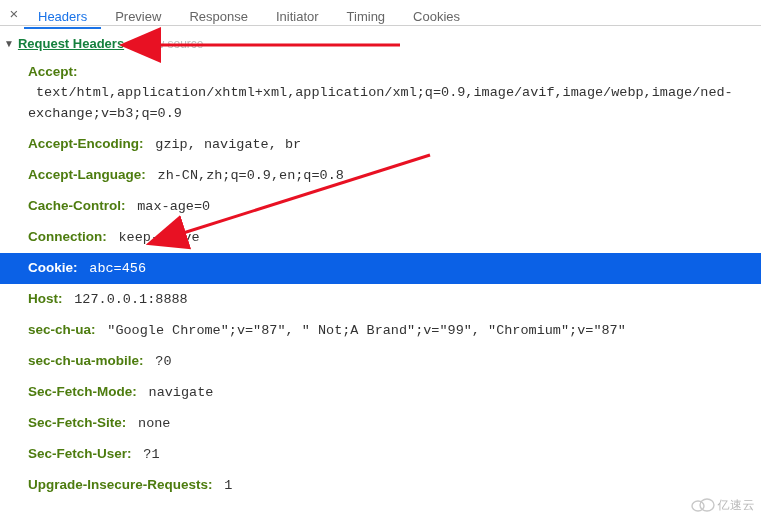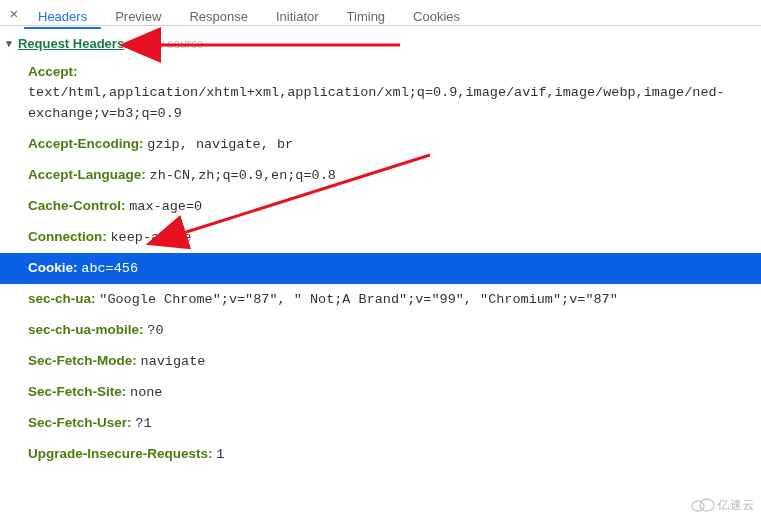--- a/index.html
+++ b/index.html
@@ -70,20 +70,21 @@
     line-height: 20px;
   }
   .hdr-name {
     font-weight: 700;
     color: #4d7c0f;
   }
   .hdr-val {
     font-family: Consolas, "Courier New", monospace;
     color: #333;
     font-size: 13.5px;
+    margin-left: 8px;
   }
   .hdr-row.highlight {
     background: #0b61e6;
     color: #fff;
     margin-left: -28px;
     padding-left: 28px;
     padding-right: 6px;
   }
   .hdr-row.highlight .hdr-name,
   .hdr-row.highlight .hdr-val {
@@ -128,20 +129,21 @@
   <span class="view-source">view source</span>
 </div>
 
 <div class="headers-list" id="headers-list">
     <div class="hdr-row"><span class="hdr-name">Accept:</span> <span class="hdr-val">text/html,application/xhtml+xml,application/xml;q=0.9,image/avif,image/webp,image/ned-exchange;v=b3;q=0.9</span></div>
     <div class="hdr-row"><span class="hdr-name">Accept-Encoding:</span> <span class="hdr-val">gzip, navigate, br</span></div>
     <div class="hdr-row"><span class="hdr-name">Accept-Language:</span> <span class="hdr-val">zh-CN,zh;q=0.9,en;q=0.8</span></div>
     <div class="hdr-row"><span class="hdr-name">Cache-Control:</span> <span class="hdr-val">max-age=0</span></div>
     <div class="hdr-row"><span class="hdr-name">Connection:</span> <span class="hdr-val">keep-alive</span></div>
     <div class="hdr-row highlight"><span class="hdr-name">Cookie:</span> <span class="hdr-val">abc=456</span></div>
+    <div class="hdr-row"><span class="hdr-name">Host:</span> <span class="hdr-val">127.0.0.1:8888</span></div>
     <div class="hdr-row"><span class="hdr-name">sec-ch-ua:</span> <span class="hdr-val">"Google Chrome";v="87", " Not;A Brand";v="99", "Chromium";v="87"</span></div>
     <div class="hdr-row"><span class="hdr-name">sec-ch-ua-mobile:</span> <span class="hdr-val">?0</span></div>
     <div class="hdr-row"><span class="hdr-name">Sec-Fetch-Mode:</span> <span class="hdr-val">navigate</span></div>
     <div class="hdr-row"><span class="hdr-name">Sec-Fetch-Site:</span> <span class="hdr-val">none</span></div>
     <div class="hdr-row"><span class="hdr-name">Sec-Fetch-User:</span> <span class="hdr-val">?1</span></div>
     <div class="hdr-row"><span class="hdr-name">Upgrade-Insecure-Requests:</span> <span class="hdr-val">1</span></div>
   </div>
 
 <svg class="arrow-svg" style="left:0;top:0;" width="761" height="521">
   <defs>

